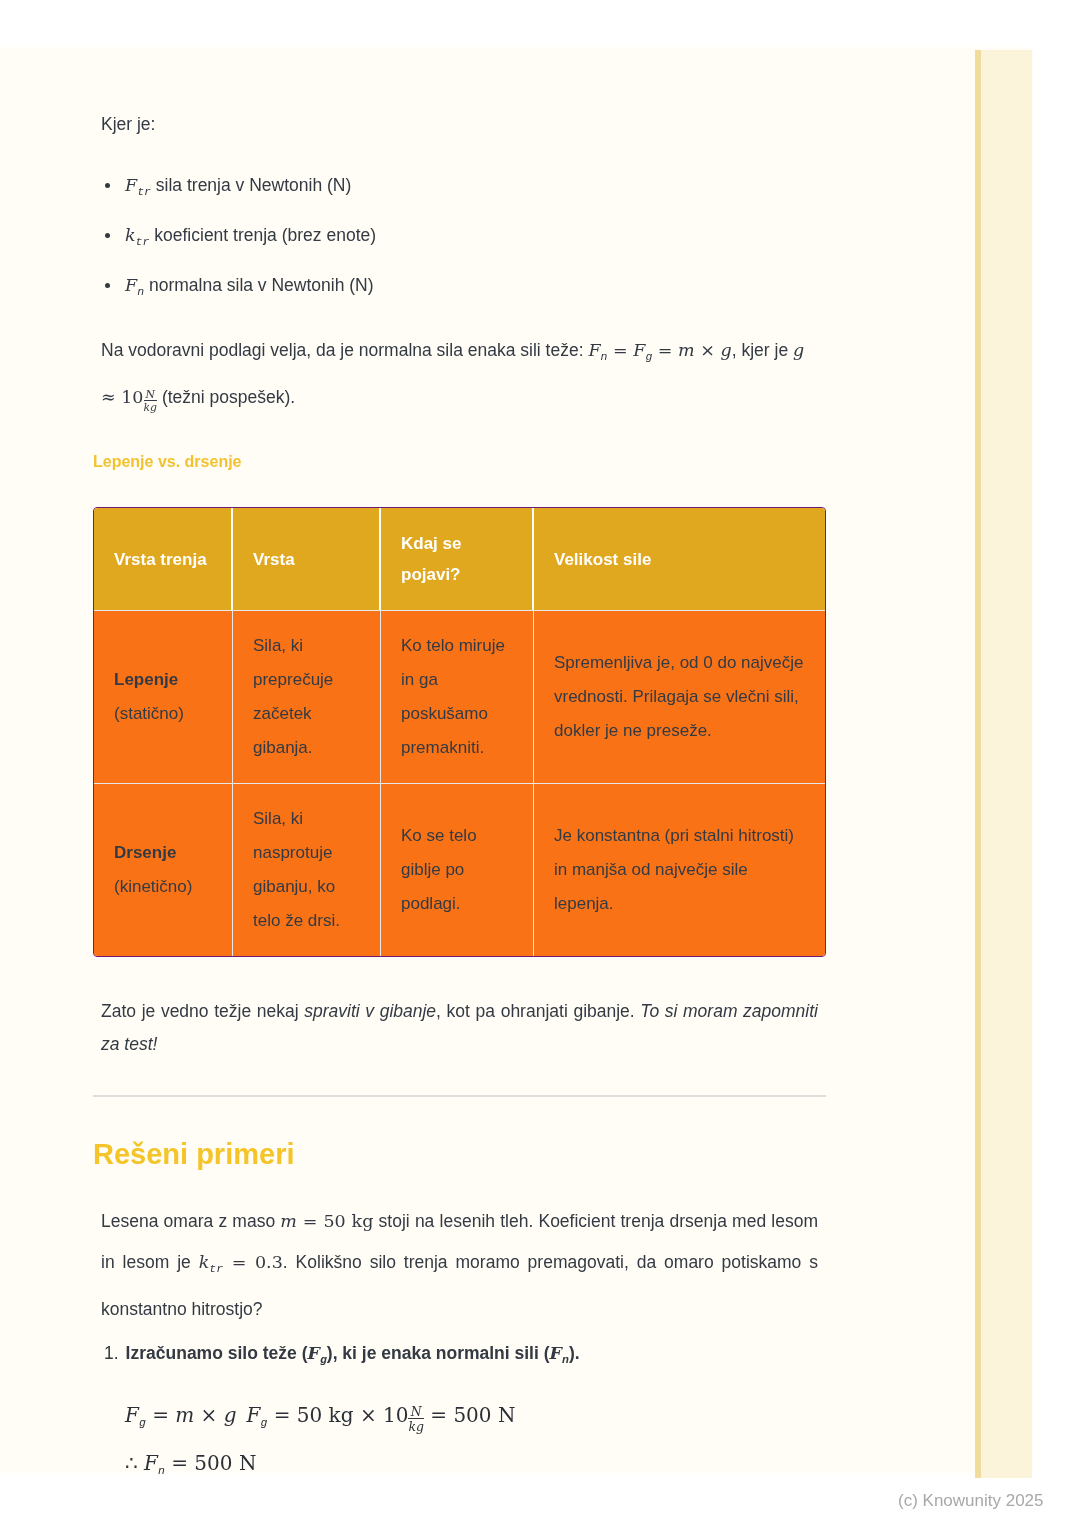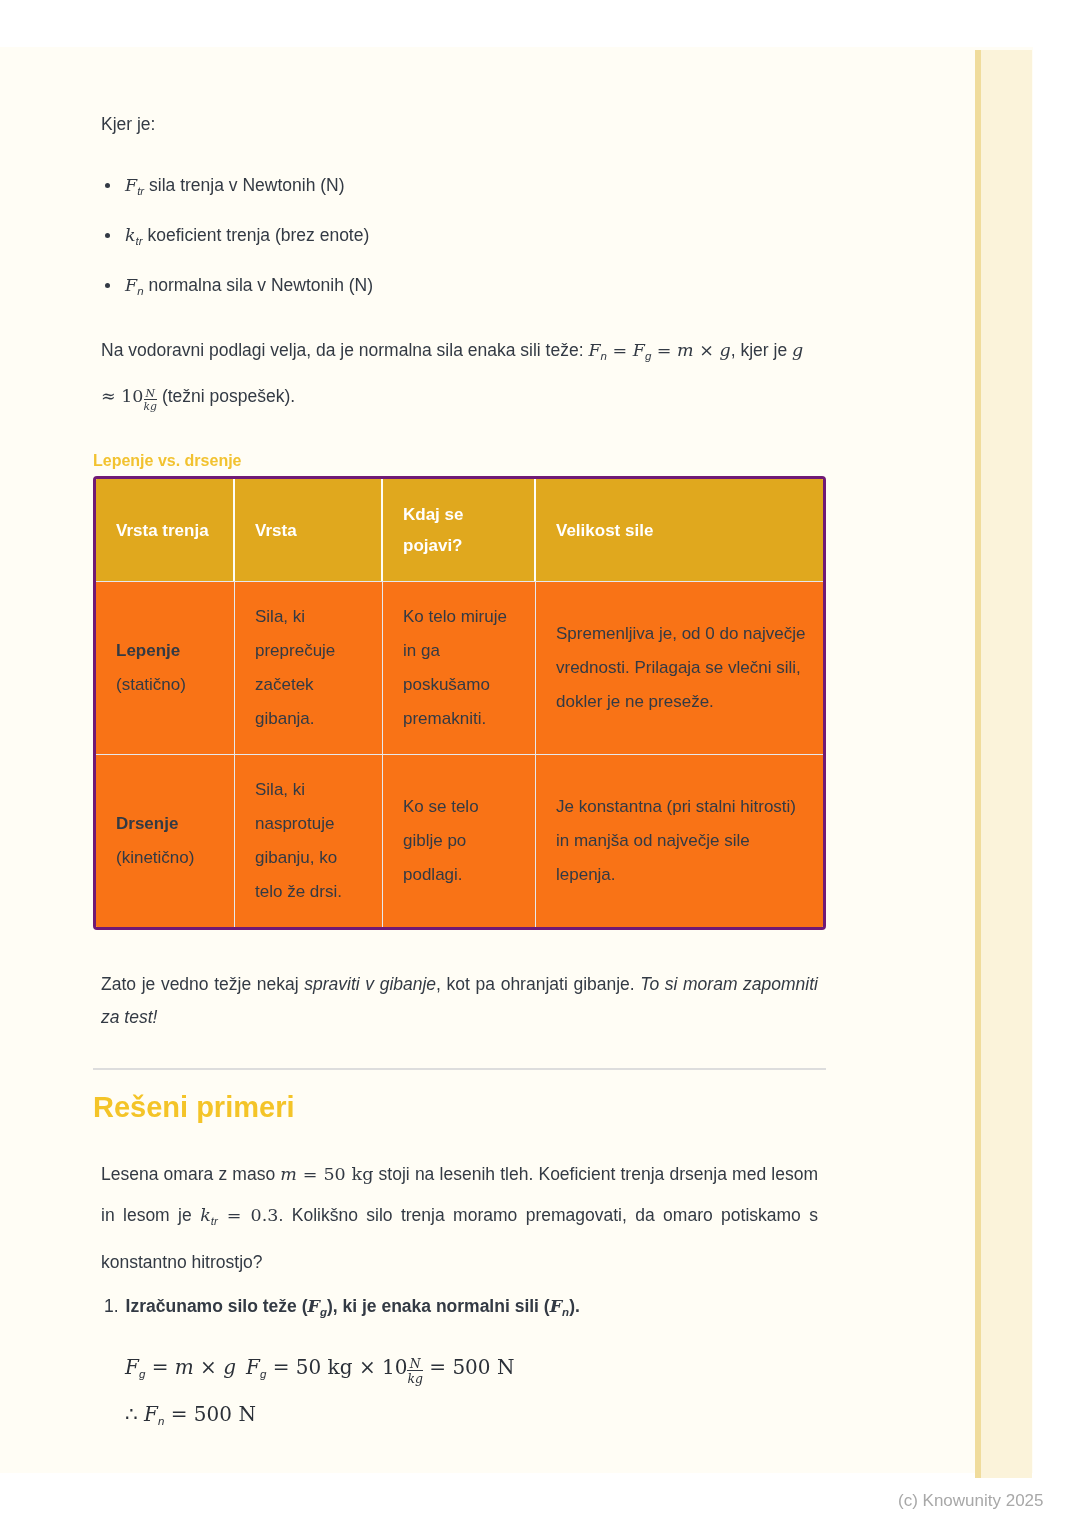--- a/index.html
+++ b/index.html
@@ -18,41 +18,41 @@
     background:#fbf3da;border-left:6px solid #f0dc9c;box-sizing:border-box;
     z-index:1;
   }
   .content{
     position:absolute;left:93px;top:55px;width:733px;
     font-size:17.5px;line-height:29px;
   }
   p{margin:8px;}
   
   .mi{font-family:"DejaVu Serif",serif;font-style:italic;}
-  .msub{font-family:Liberation Sans, sans-serif;font-style:italic;font-size:11.5px;vertical-align:-4px;}
+  .msub{font-family:Liberation Mono, monospace;font-style:italic;font-size:11.5px;vertical-align:-4px;}
   .mr{font-family:"DejaVu Serif",serif;font-style:normal;}
   .frac{
     display:inline-block;text-align:center;vertical-align:-8px;line-height:1.05;
     font-family:"DejaVu Serif",serif;font-style:italic;font-size:0.62em;
   }
   .frac .num{display:block;border-bottom:1px solid #333a44;padding:0 2px;}
   .frac .den{display:block;padding-top:1px;}
   
   ul.bullets{list-style:none;margin:32px 0 0;padding:0;}
   ul.bullets li{position:relative;padding-left:32px;margin-bottom:15px;line-height:29px;}
   ul.bullets li::before{
     content:"";position:absolute;left:12px;top:12px;width:5px;height:5px;
     border-radius:50%;background:#333a44;
   }
   .para-nf{margin-top:24px;line-height:40px;}
   h2.gold{font-size:16px;font-weight:bold;color:#f2c230;margin:30px 0 0;line-height:30px;}
-  h1.gold{font-size:29px;font-weight:bold;color:#f4c428;margin:20px 0 0;line-height:34px;}
+  h1.gold{font-size:29px;font-weight:bold;color:#f4c428;margin:40px 0 0;line-height:34px;}
   h3.sub{font-size:19px;font-weight:bold;color:#2f3640;margin:33px 0 0;line-height:24px;}
   
-  .tablewrap{border:3px solid #701a75;border-radius:4px;overflow:hidden;}
+  .tablewrap{margin-top:30px;border:1px solid #701a75;border-radius:4px;overflow:hidden;}
   table{width:100%;table-layout:fixed;border-collapse:separate;border-spacing:0;font-size:17px;}
   th{
     background:#e0a81e;color:#ffffff;font-weight:bold;text-align:left;
     padding:20px 20px;line-height:31px;vertical-align:middle;
     border-right:2px solid #fffdf5;
   }
   th:last-child{border-right:none;}
   td{
     background:#f97316;padding:18px 20px;line-height:34px;vertical-align:middle;
     border-right:1px solid #e6e8ec;border-top:1px solid #e6e8ec;

